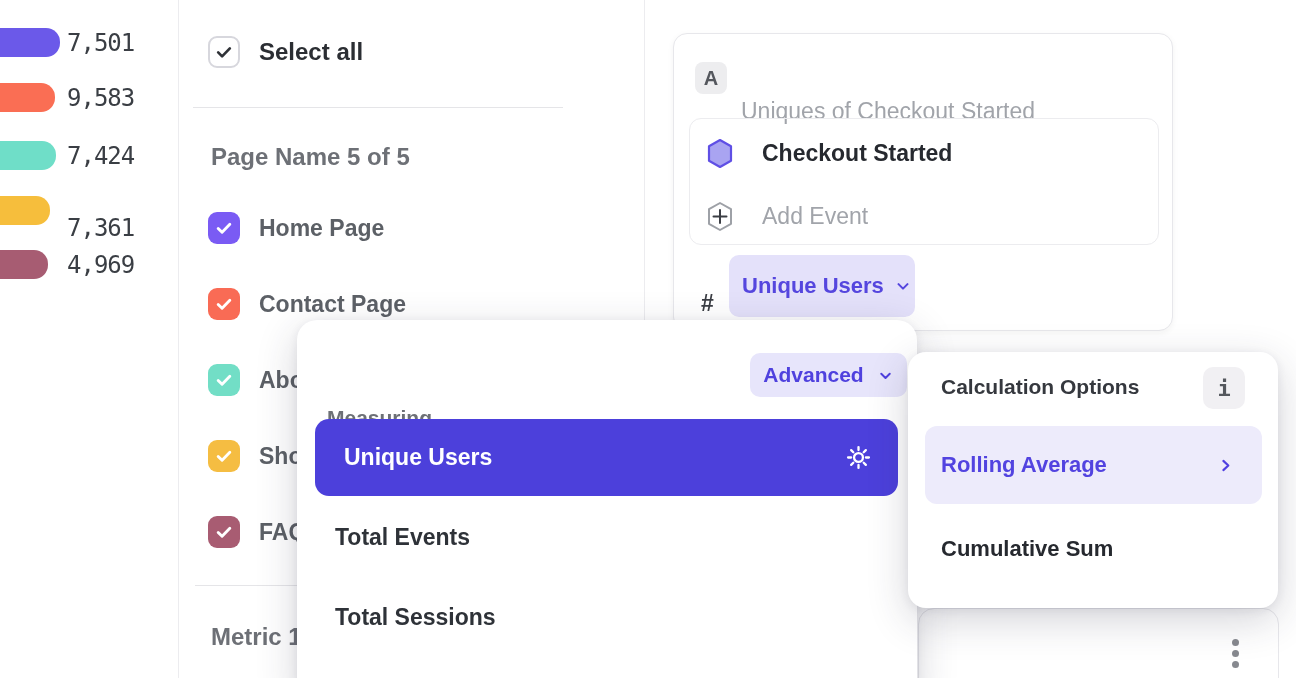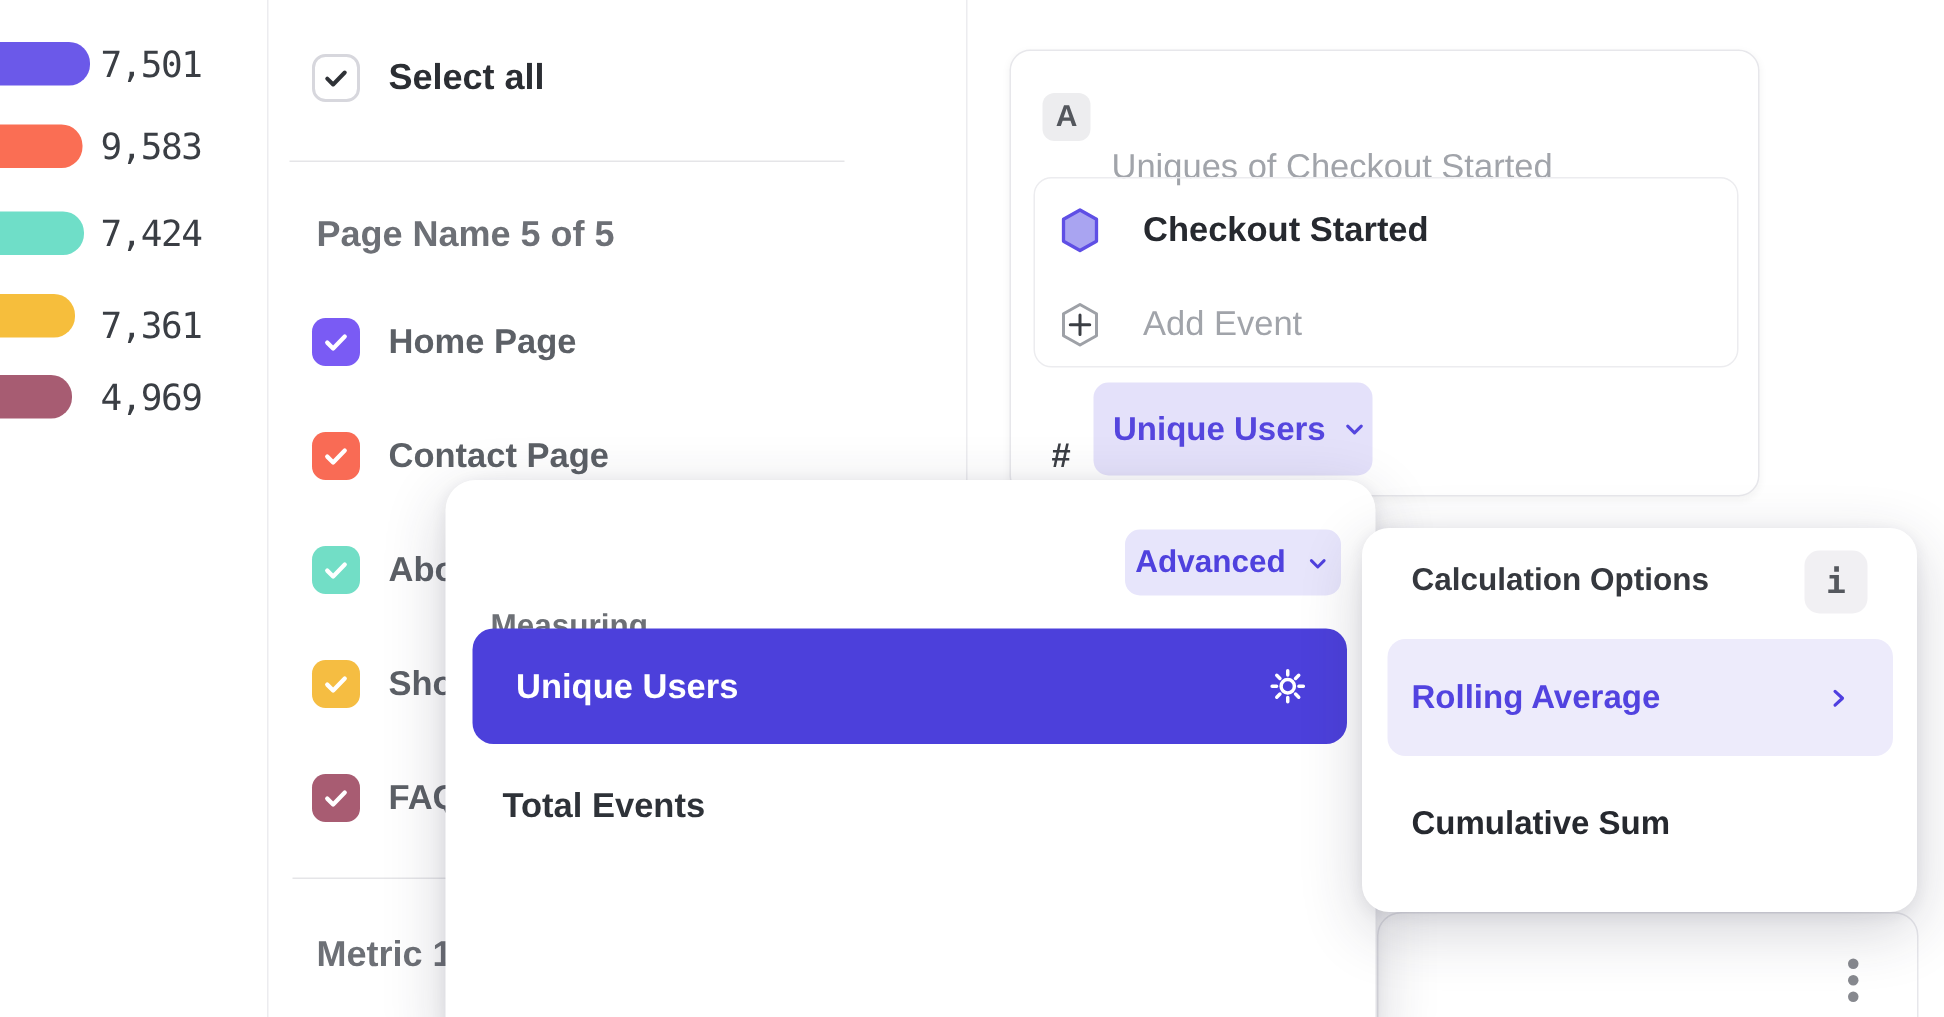--- a/index.html
+++ b/index.html
@@ -54,21 +54,21 @@
     box-sizing:border-box;cursor:pointer;
   }
   .measure-chip span{font-size:22px;font-weight:600;color:#5546DE;white-space:nowrap;}
   
   .popup{
     position:absolute;background:#fff;border-radius:20px;
     box-shadow:0 12px 42px rgba(40,40,65,.20),0 2px 10px rgba(40,40,65,.08);
   }
   .menu-title{position:absolute;font-weight:600;color:#6D7076;font-size:21px;white-space:nowrap;margin-top:44px;}
   .adv-chip{
-    position:absolute;left:453px;top:33px;width:144px;height:44px;border-radius:10px;
+    position:absolute;left:453px;top:33px;width:157px;height:44px;border-radius:10px;
     background:#E7E5FB;display:flex;align-items:center;justify-content:center;gap:13px;
     cursor:pointer;
   }
   .adv-chip span{font-size:21px;font-weight:700;color:#4F41DE;}
   .opt-selected{
     position:absolute;left:18px;top:99px;width:583px;height:77px;border-radius:14px;
     background:#4C40DB;display:flex;align-items:center;justify-content:space-between;
     padding:0 26px 0 29px;box-sizing:border-box;cursor:pointer;
   }
   .opt-selected span{font-size:23px;font-weight:700;color:#ffffff;white-space:nowrap;}
@@ -100,21 +100,21 @@
 <body>
 
 <div>
   <div class="legend-bar" style="top: 28px; width: 86px; background: rgb(107, 89, 233);"></div>
   <div class="legend-val" style="top:43px;">7,501</div>
   <div class="legend-bar" style="top: 83px; width: 81px; background: rgb(250, 110, 84);"></div>
   <div class="legend-val" style="top:98px;">9,583</div>
   <div class="legend-bar" style="top: 141px; width: 82px; background: rgb(111, 222, 200);"></div>
   <div class="legend-val" style="top:156px;">7,424</div>
   <div class="legend-bar" style="top: 196px; width: 76px; background: rgb(246, 190, 60);"></div>
-  <div class="legend-val" style="top:217px;">7,361</div>
+  <div class="legend-val" style="top:228px;">7,361</div>
   <div class="legend-bar" style="top: 250px; width: 74px; background: rgb(167, 92, 114);"></div>
   <div class="legend-val" style="top:265px;">4,969</div>
 </div>
 
 <div class="vdiv" style="left:178px;"></div>
 <div class="vdiv" style="left:644px;"></div>
 
 <div>
   <div class="checkbox unfilled" style="top:36px;">
     <span class="icon">
@@ -233,20 +233,21 @@
       <svg width="27" height="27" viewBox="0 0 28 28">
         <g stroke="#ffffff" stroke-width="2.4" fill="none" stroke-linecap="round">
           <circle cx="14" cy="14" r="4.6"></circle>
           <path d="M14 3.2v3.1M14 21.7v3.1M3.2 14h3.1M21.7 14h3.1M6.4 6.4l2.2 2.2M19.4 19.4l2.2 2.2M21.6 6.4l-2.2 2.2M8.6 19.4l-2.2 2.2"></path>
         </g>
       </svg>
     </span>
   </div>
 
   <div class="opt-plain" style="top:217px;">Total Events</div>
+  <div class="opt-plain" style="top:297px;">Total Sessions</div>
 </div>
 
 <div class="popup" style="left:908px;top:352px;width:370px;height:256px;border-radius:18px;z-index:11;">
   <div class="calc-title">Calculation Options</div>
   <div class="info-btn">i</div>
 
   <div class="calc-selected">
     <span>Rolling Average</span>
     <span class="icon">
       <svg width="17" height="17" viewBox="0 0 24 24">

